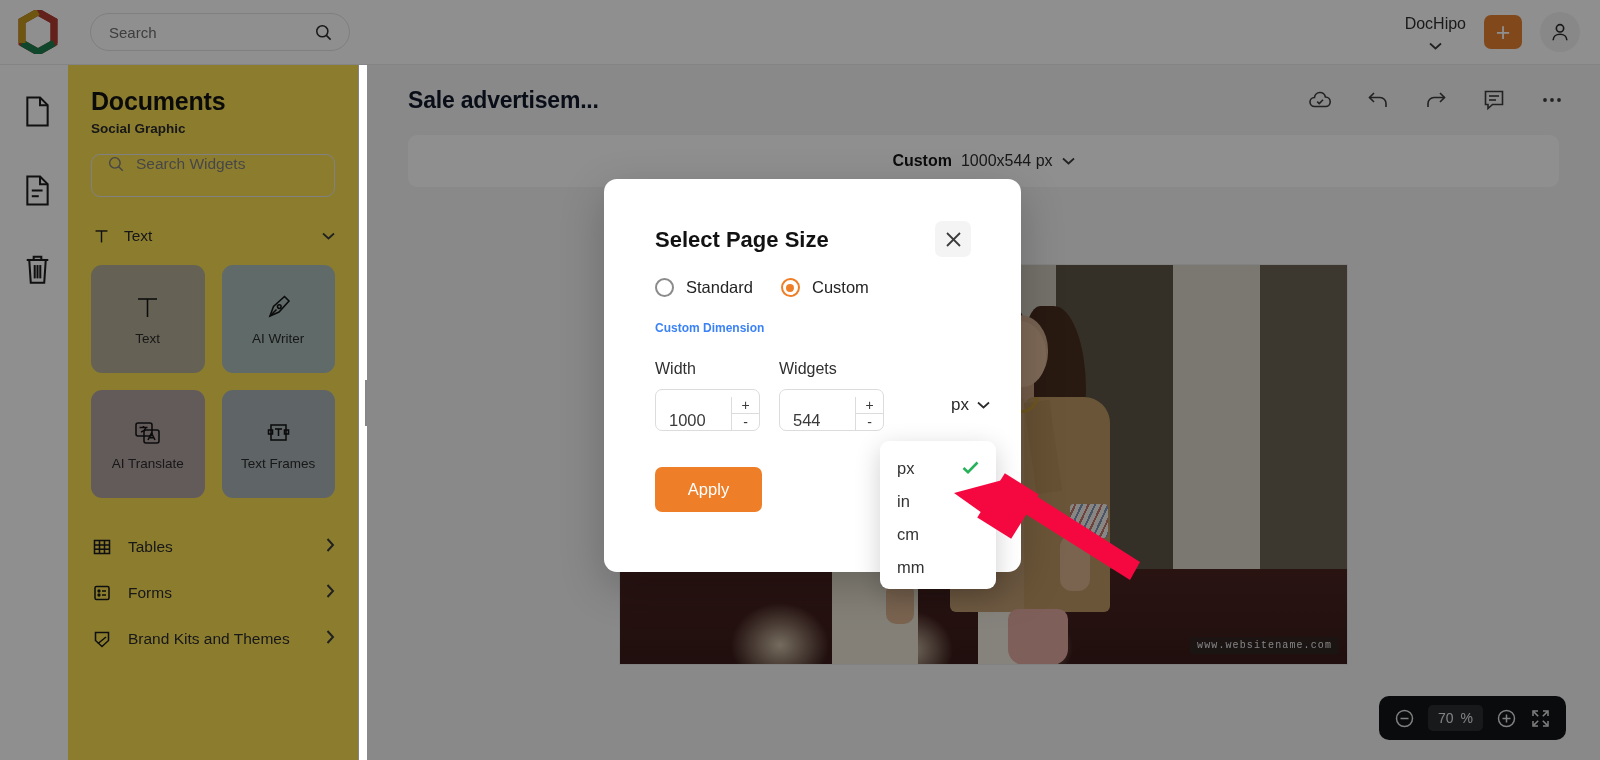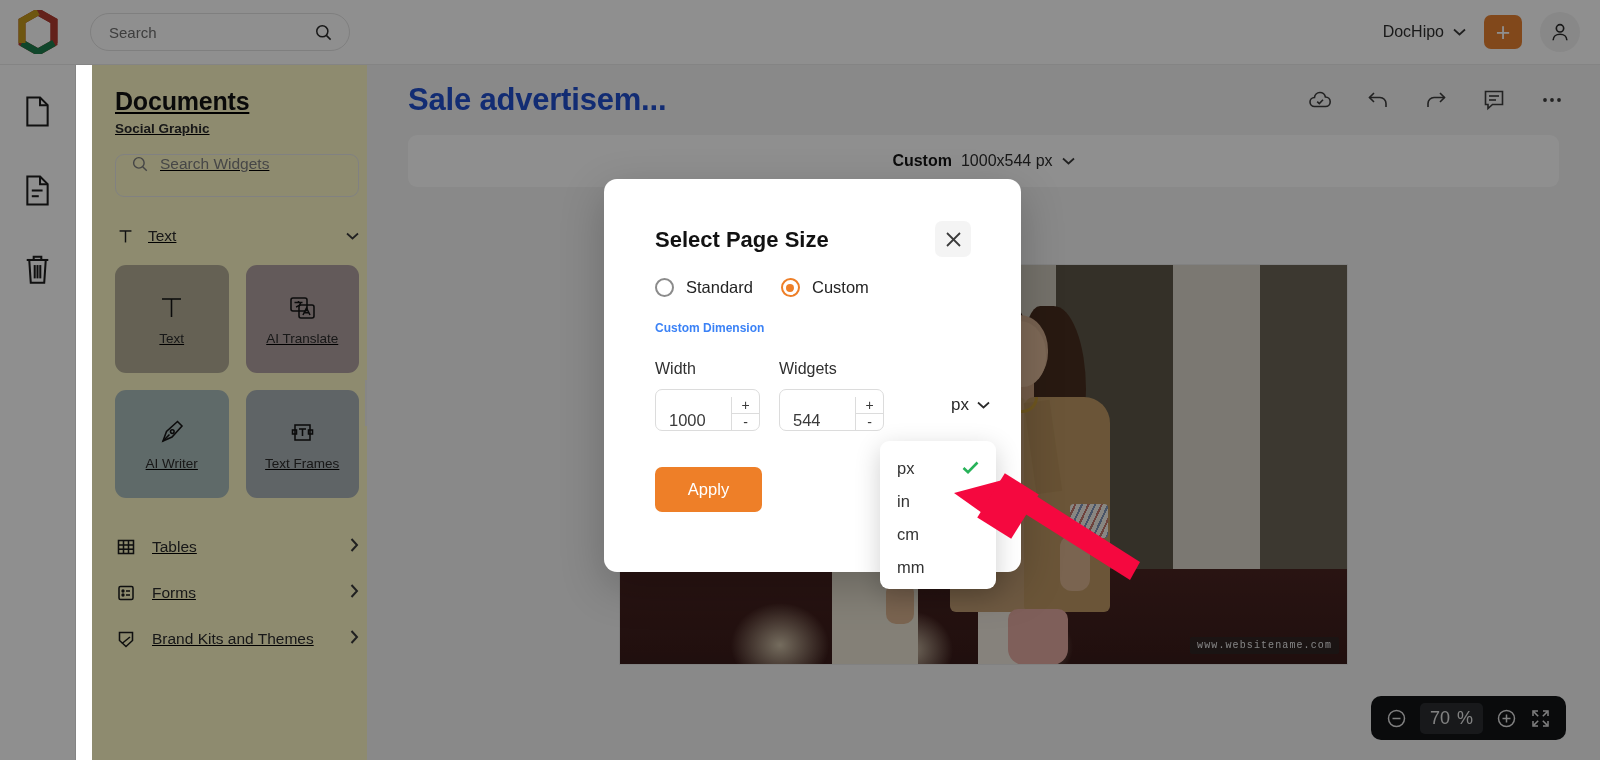--- a/index.html
+++ b/index.html
@@ -38,21 +38,21 @@
     border: 1px solid #e3e3e3; border-radius: 19px;
     display: flex; align-items: center; padding: 0 16px 0 18px;
     background: #fff;
   }
   .search-box .ph { flex: 1; font-size: 15px; color: #6e6e6e; }
   .search-box svg { width: 19px; height: 19px; stroke: #2b2b2b; fill: none; stroke-width: 1.9; }
 
   .topbar-right {
     margin-left: auto; display: flex; align-items: center; gap: 18px; padding-right: 20px;
   }
-  .brand-sel { display:flex; align-items:center; gap:9px; font-size: 16px; color: #2f2f2f; }
+  .brand-sel { display:flex; align-items:center; gap:9px; font-size: 16px; color: #2f2f2f; flex-direction: column; }
   .chev { width: 13px; height: 8px; display:block; }
   .plus-btn {
     width: 38px; height: 34px; border-radius: 7px; background: var(--accent,#f07e26);
     display:flex; align-items:center; justify-content:center;
     color:#fff; font-size: 25px; line-height: 1; font-weight: 300;
   }
   .avatar-btn {
     width: 40px; height: 40px; border-radius: 50%; background: #f3f3f3;
     display:flex; align-items:center; justify-content:center;
   }
@@ -66,24 +66,23 @@
   }
   .rail-item { width: 54px; height: 54px; display:flex; align-items:center; justify-content:center; position: relative; }
   .rail-item svg { width: 31px; height: 33px; stroke:#1c1c1c; fill:none; stroke-width:1.6; }
   .rail-item.active::before {
     content:""; position:absolute; left:-76px; top:-8px; width:5px; height:52px;
     background: var(--accent,#e07c2a); border-radius: 0 3px 3px 0;
   }
 
   
   .panel {
-    position: absolute; top: 65px; left: 92px; width: 291px; height: 695px;
-    background: #fef9c3; border-right: 1px solid #ececec; padding: 22px 23px 0 23px;
+    position: absolute; top: 65px; left: 68px; width: 291px; height: 695px;
+    background: #fde047; border-right: 1px solid #ececec; padding: 22px 23px 0 23px;
     overflow: hidden;
-    text-decoration: underline;
   }
   .panel h1 { font-size: 25px; font-weight: 700; color: #121212; letter-spacing: -0.2px; }
   .panel .sub { font-size: 13.5px; font-weight: 700; color: #2a2a2a; margin-top: 5px; }
 
   .widget-search {
     margin-top: 18px; height: 43px; border: 1px solid #e6e6e6; border-radius: 9px;
     display:flex; align-items:flex-start; gap: 11px; padding: 0 15px;
   }
   .widget-search svg { width:18px;height:18px;stroke:#7b7b7b;fill:none;stroke-width:1.9; }
   .widget-search .ph { font-size: 15.5px; color: #7e7e7e; }
@@ -122,21 +121,21 @@
   .collapse-handle svg { width:7px;height:11px;stroke:#555;fill:none;stroke-width:2; }
 
   
   .editor {
     position: absolute; top: 65px; left: 367px; width: 1233px; height: 695px;
     background: #f4f4f4;
   }
   .doc-head {
     height: 70px; display:flex; align-items:center; padding: 0 35px 0 41px;
   }
-  .doc-title { font-size: 31px; font-weight: 700; color:#1d4ed8; letter-spacing: -0.2px; }
+  .doc-title { font-size: 23px; font-weight: 700; color:#0f172a; letter-spacing: -0.2px; }
   .doc-tools { margin-left:auto; display:flex; align-items:center; gap: 32px; }
   .doc-tools .ti { width: 26px; height: 26px; display:flex;align-items:center;justify-content:center; }
   .doc-tools .ti svg { width: 24px; height: 24px; stroke:#3c3c3c; fill:none; stroke-width:1.6; }
 
   .size-bar {
     margin: 0 41px; height: 52px; background:#fff; border-radius: 9px;
     display:flex; align-items:center; justify-content:center; gap: 9px;
   }
   .size-bar .b { font-size: 16px; font-weight:700; color:#151515; }
   .size-bar .n { font-size: 16px; color:#2d2d2d; }
@@ -208,21 +207,21 @@
   .blk2 { position:absolute; left: -1px; top: 100px; width: 46px; height: 62px; background:#0a0a0a; border-radius: 8px; }
 
   .zoom-bar {
     position:absolute; right: 34px; bottom: 20px; height: 44px; background:#111316;
     border-radius: 10px; display:flex; align-items:center; gap: 12px; padding: 0 15px;
   }
   .zoom-bar .zi { width: 22px; height: 22px; display:flex;align-items:center;justify-content:center; }
   .zoom-bar .zi svg { width: 21px; height: 21px; stroke:#e4e4e4; fill:none; stroke-width:1.5; }
   .zoom-val {
     background:#2a2d31; border-radius: 5px; padding: 5px 10px;
-    color:#e8e8e8; font-size: 18px; display:flex; gap: 7px;
+    color:#e8e8e8; font-size: 14px; display:flex; gap: 7px;
   }
 
   
   .modal {
     position:absolute; left: 604px; top: 179px; width: 417px; height: 393px;
     background:#fff; border-radius: 13px; box-shadow: 0 14px 44px rgba(0,0,0,.22);
     padding: 46px 0 0 0;
   }
   .modal-title { position:absolute; left: 51px; top: 48px; font-size: 22px; font-weight: 700; color:#121212; }
   .modal-close {
@@ -375,36 +374,36 @@
       </div>
 
       <div class="cards">
         <div class="card" style="background:#b4ae94">
           <svg viewBox="0 0 29 29">
               <line x1="5" y1="6" x2="24" y2="6"></line>
               <line x1="14.5" y1="6" x2="14.5" y2="24"></line>
             </svg>
           <span class="cl">Text</span>
         </div>
+        <div class="card" style="background:#a9bdbb">
+          <svg viewBox="0 0 29 29">
+            <path d="M6 23 L9.5 13.5 L20.5 3.5 L25 8 L15 19 Z"></path>
+              <path d="M6 23 L12.5 16.5"></path>
+              <circle cx="15.3" cy="13.6" r="1.8"></circle>
+          </svg>
+          <span class="cl">AI Writer</span>
+        </div>
         <div class="card" style="background:#b2a0a0">
           <svg viewBox="0 0 29 29">
             <rect x="3" y="5" width="16" height="13" rx="2"></rect>
               <rect x="11" y="12" width="15" height="13" rx="2"></rect>
             <path d="M6.5 9.5 h8 M10.5 8 v1.5 M8 14 c3-1 4.5-3 4.5-4.5"></path>
               <path d="M15 22 l3.5-7 l3.5 7 M16.2 19.8 h4.6"></path>
           </svg>
           <span class="cl">AI Translate</span>
-        </div>
-        <div class="card" style="background:#a9bdbb">
-          <svg viewBox="0 0 29 29">
-            <path d="M6 23 L9.5 13.5 L20.5 3.5 L25 8 L15 19 Z"></path>
-              <path d="M6 23 L12.5 16.5"></path>
-              <circle cx="15.3" cy="13.6" r="1.8"></circle>
-          </svg>
-          <span class="cl">AI Writer</span>
         </div>
         <div class="card" style="background:#a9b2b6">
           <svg viewBox="0 0 29 29">
             <rect x="7" y="7" width="15" height="15"></rect>
             <line x1="11" y1="11" x2="18" y2="11"></line>
               <line x1="14.5" y1="11" x2="14.5" y2="18"></line>
             <rect x="4.5" y="12" width="4" height="4"></rect>
               <rect x="20.5" y="12" width="4" height="4"></rect>
           </svg>
           <span class="cl">Text Frames</span>

